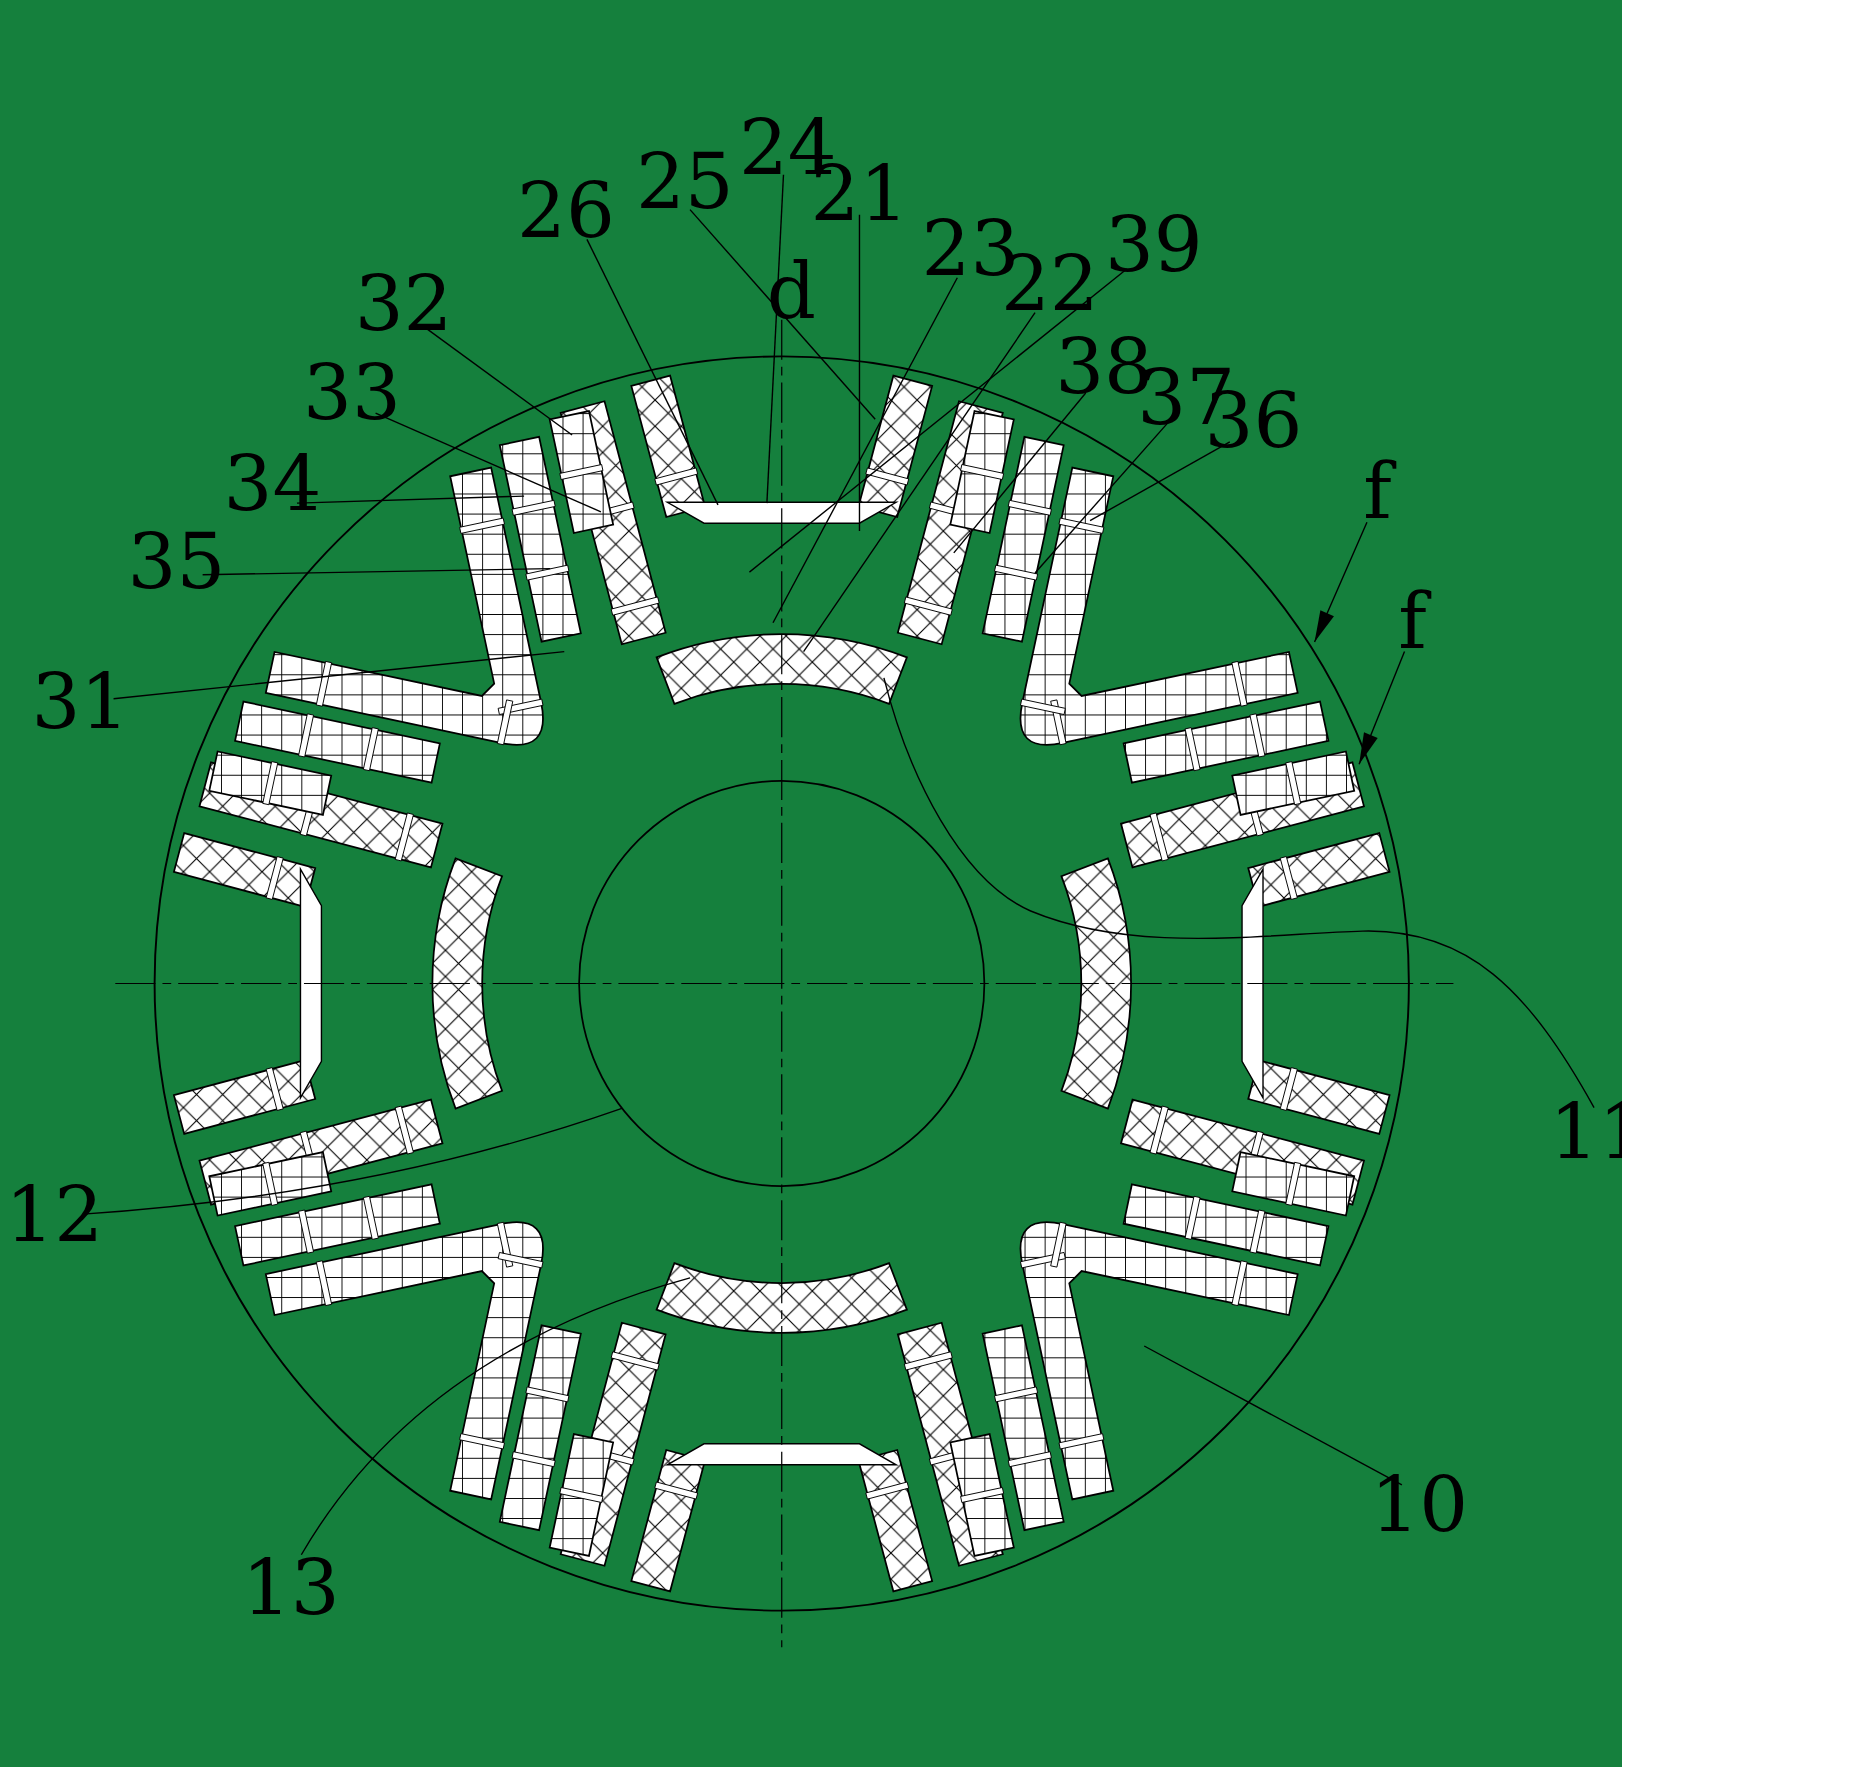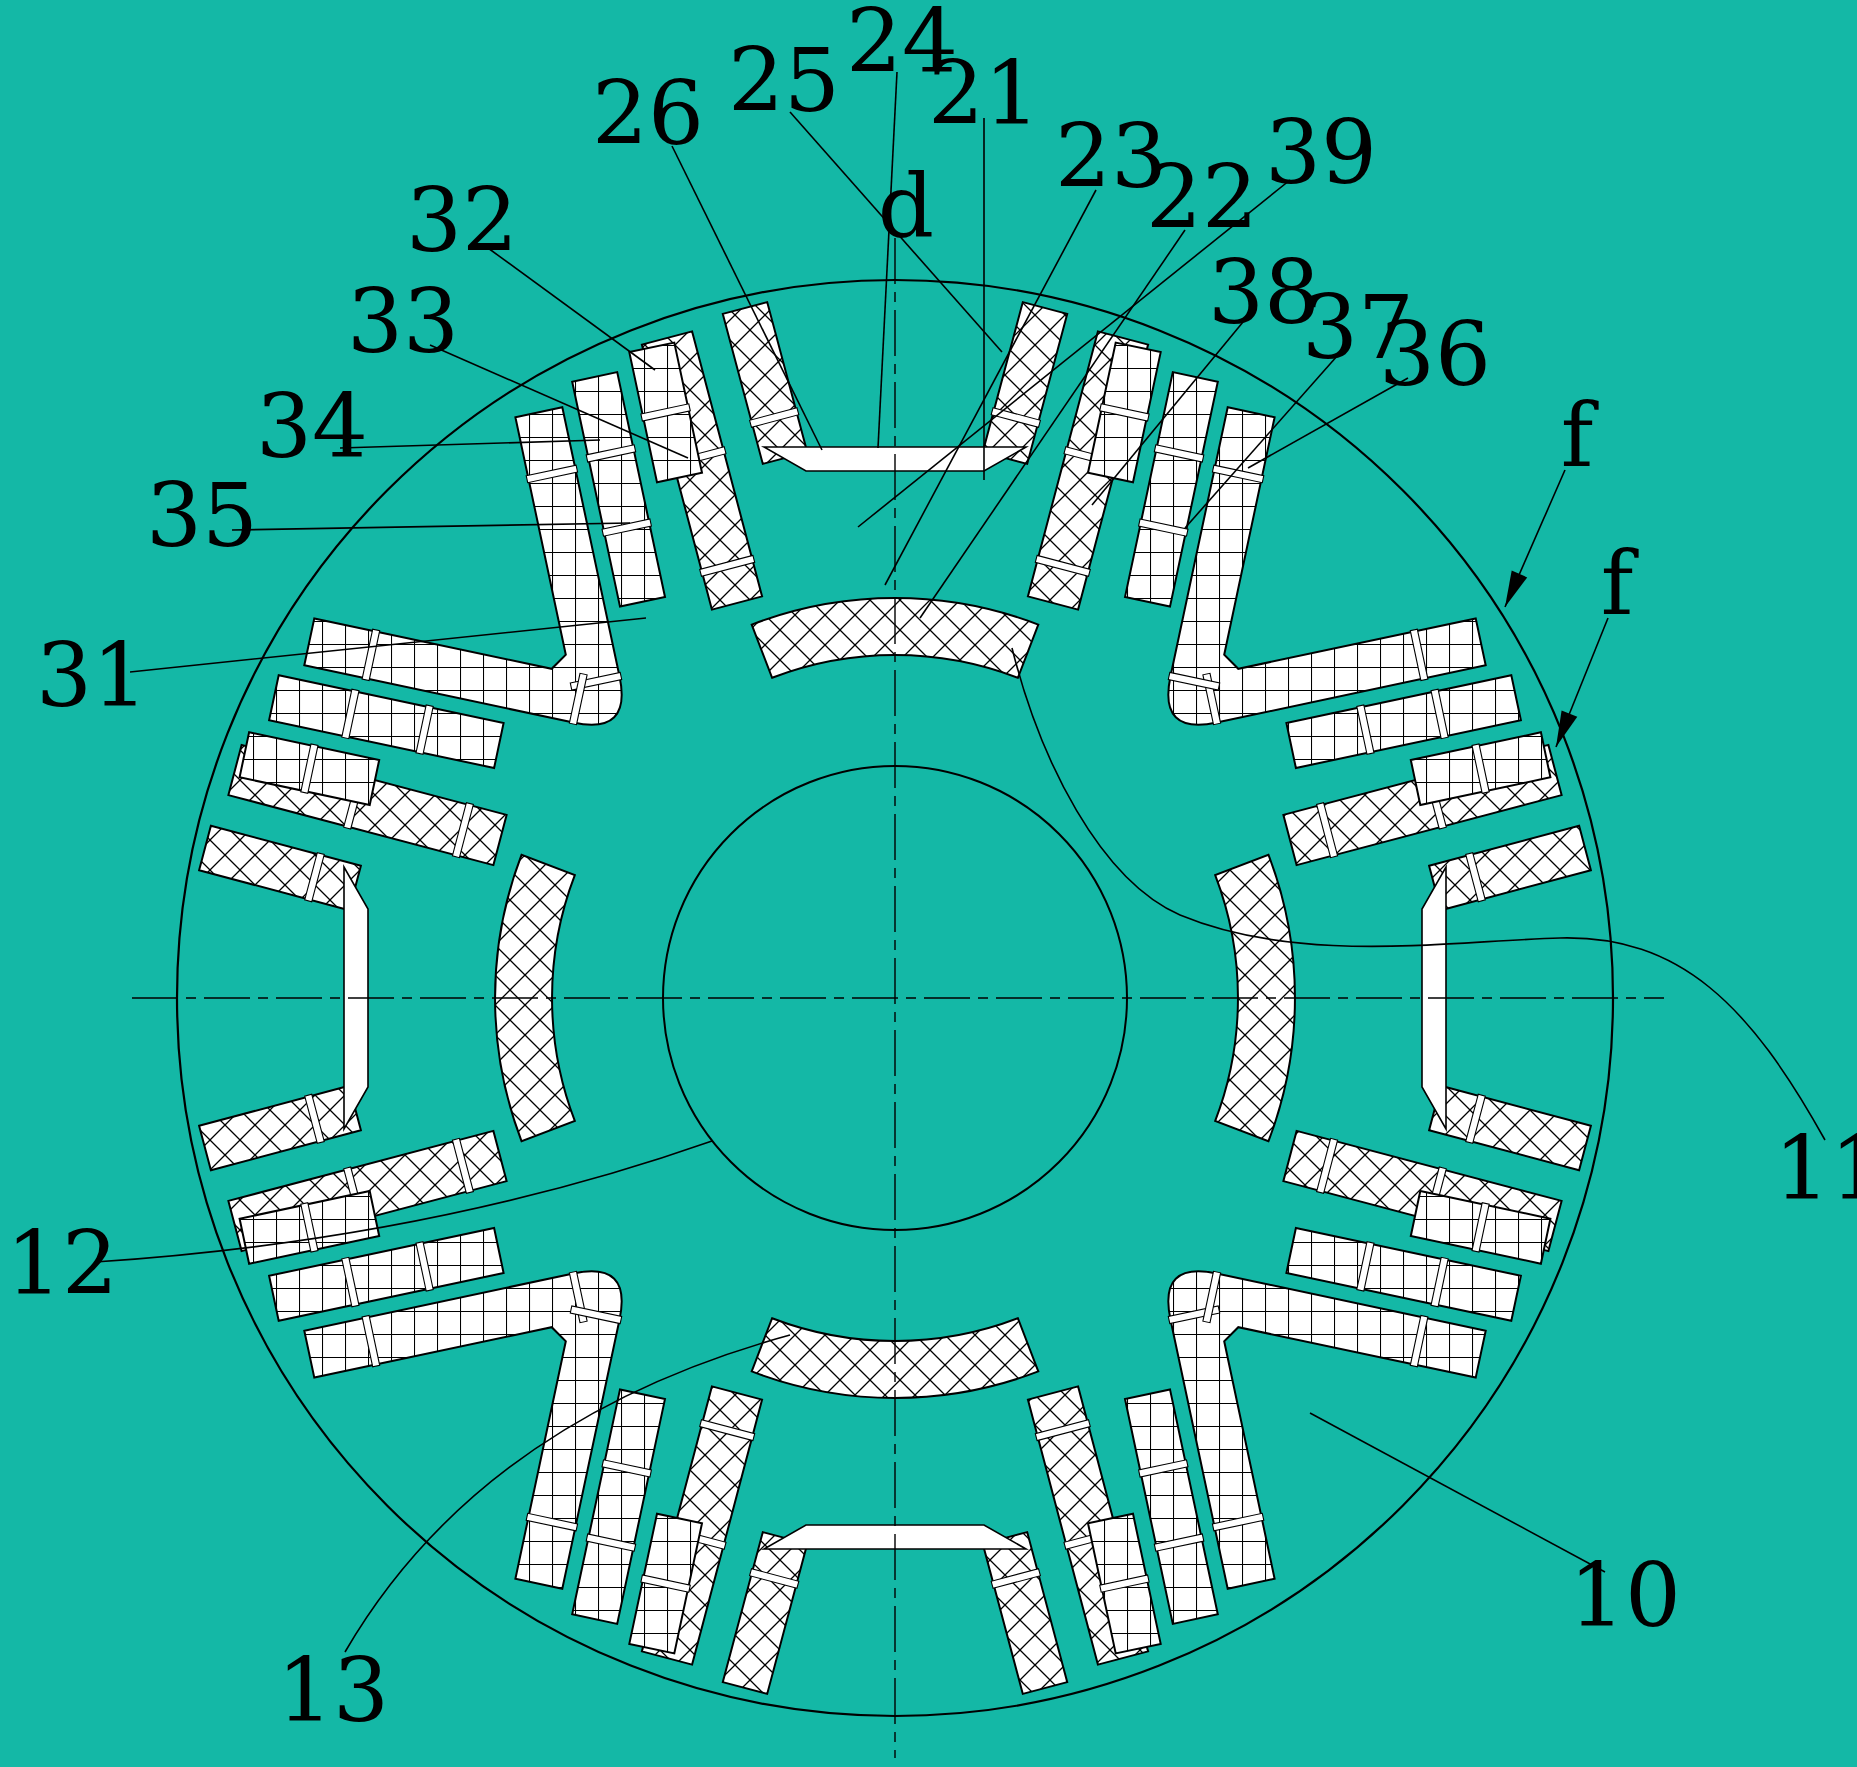--- a/index.html
+++ b/index.html
@@ -1,16 +1,16 @@
 <!DOCTYPE html>
 <html><head>
 <meta charset="utf-8">
 <style>
   html,body{margin:0;padding:0;background:#fff;}
-  .stage{position:relative;width:1857px;height:1767px;background:#14b8a6;overflow:hidden;}
+  .stage{position:relative;width:1622px;height:1767px;background:#15803d;overflow:hidden;}
   svg{display:block;width:100%;height:100%;}
   .lbl{font-family:"DejaVu Serif","Liberation Serif",serif;font-size:88px;fill:#000;}
   .lbl-letter{font-family:"DejaVu Serif","Liberation Serif",serif;font-size:88px;fill:#000;}
 </style>
 </head>
 <body>
 
 <div class="stage">
   <svg id="fig" viewBox="0 0 1857 1767" xmlns="http://www.w3.org/2000/svg">
     <defs>

